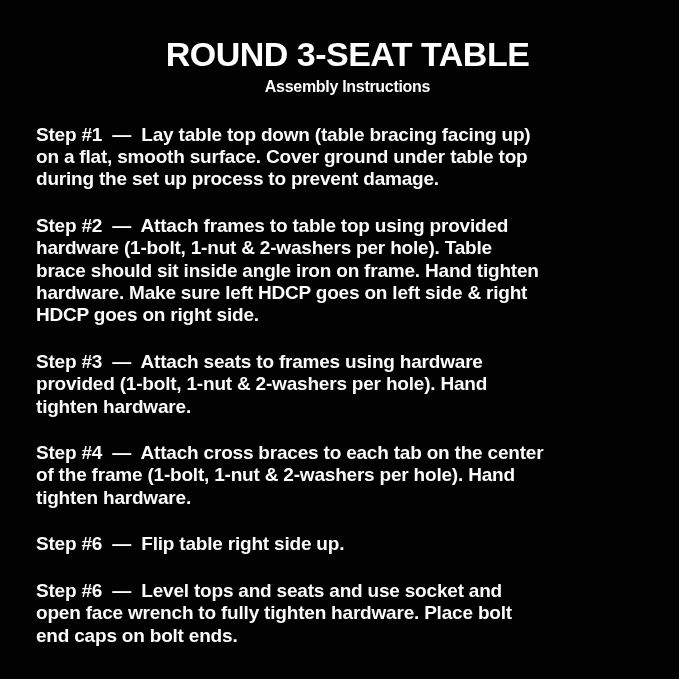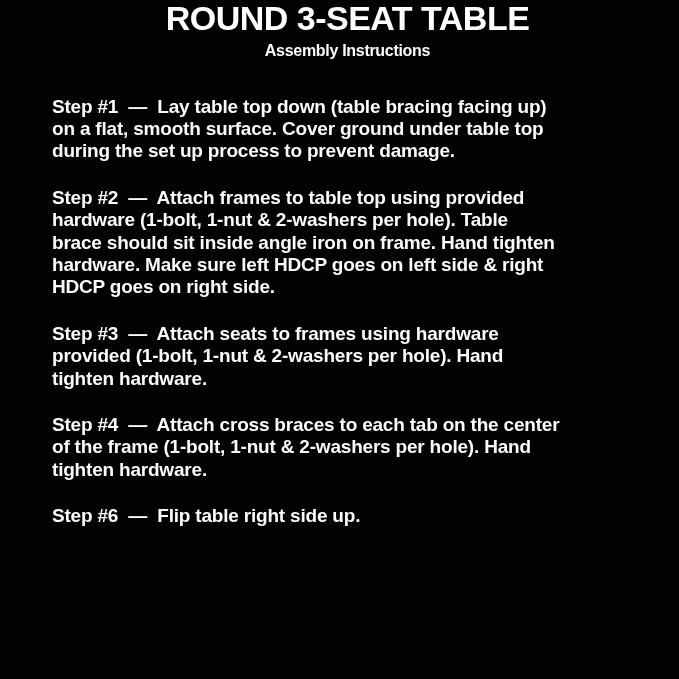--- a/index.html
+++ b/index.html
@@ -13,39 +13,40 @@
     height: 679px;
     background: #020202;
     color: #fbfbfb;
     font-family: "Liberation Sans", sans-serif;
     font-weight: 700;
     overflow: hidden;
     box-sizing: border-box;
   }
   .header {
     text-align: center;
+    padding-top: 36px;
     margin-left: 16px;
   }
   .title {
     margin: 0;
     font-size: 34px;
     line-height: 1.08;
     letter-spacing: -0.5px;
     color: #ffffff;
   }
   .subtitle {
     margin: 5px 0 0 0;
     font-size: 16px;
     line-height: 1.18;
     letter-spacing: -0.3px;
     color: #fdfdfd;
   }
   .steps {
-    margin-top: 35px;
-    padding-left: 52px;
+    margin-top: 27px;
+    padding-left: 36px;
     padding-right: 10px;
   }
   .step {
     margin: 0 0 24px 0;
     font-size: 19px;
     line-height: 22.4px;
     letter-spacing: -0.2px;
     white-space: pre;
   }
 </style>
@@ -66,14 +67,17 @@
 brace should sit inside angle iron on frame. Hand tighten
 hardware. Make sure left HDCP goes on left side &amp; right
 HDCP goes on right side.</p>
     <p class="step">Step #3  —  Attach seats to frames using hardware
 provided (1-bolt, 1-nut &amp; 2-washers per hole). Hand
 tighten hardware.</p>
     <p class="step">Step #4  —  Attach cross braces to each tab on the center
 of the frame (1-bolt, 1-nut &amp; 2-washers per hole). Hand
 tighten hardware.</p>
     <p class="step">Step #6  —  Flip table right side up.</p>
+    <p class="step">Step #6  —  Level tops and seats and use socket and
+open face wrench to fully tighten hardware. Place bolt
+end caps on bolt ends.</p>
   </div>
 </div>
 
 </body></html>

